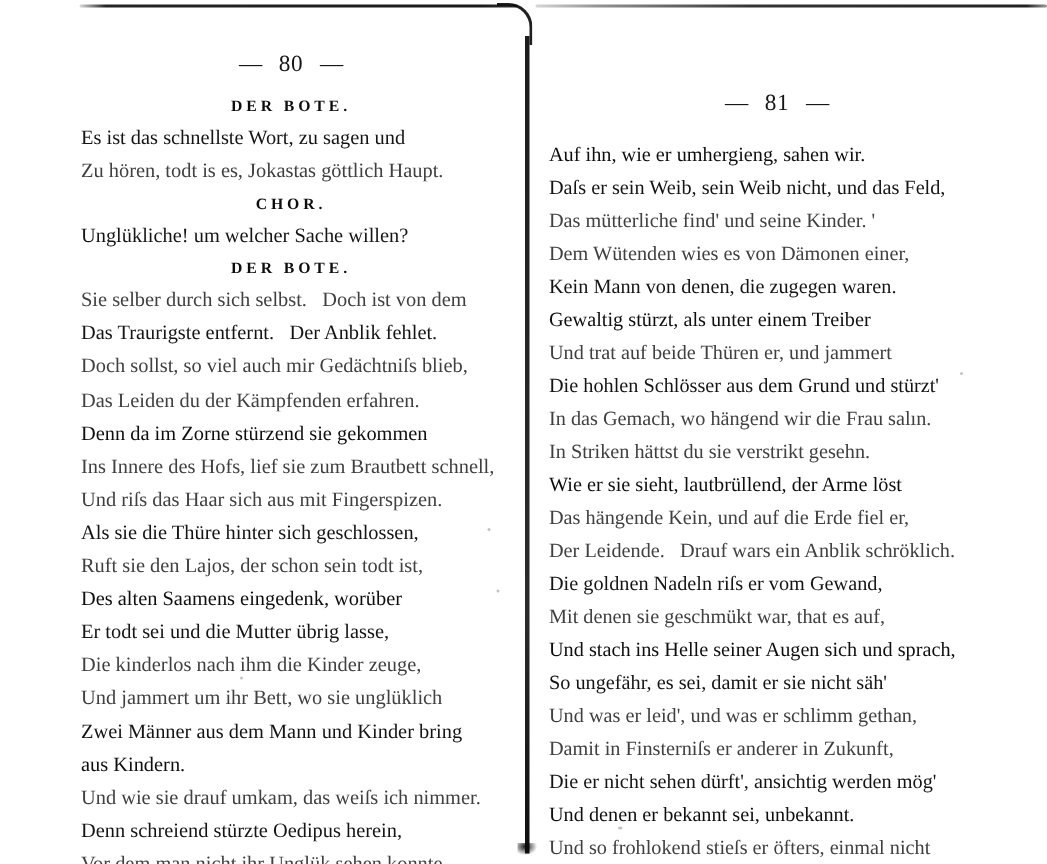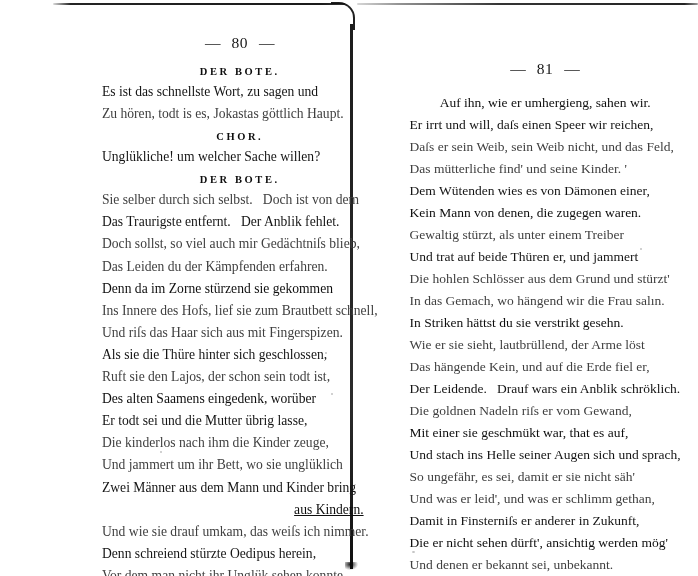--- a/index.html
+++ b/index.html
@@ -75,21 +75,21 @@
   
   .spread {
     position: absolute;
     inset: 0;
     display: flex;
   }
   .page {
     position: relative;
     box-sizing: border-box;
   }
-  .page-left  { width: 350px; padding: 0 16px 0 54px; margin-left: 48px; }
+  .page-left  { width: 350px; padding: 0 16px 0 54px; }
   .page-right { width: 348px; padding: 0 28px 0 16px; margin-top: 26px; }
 
   .folio {
     text-align: center;
     font-size: 15.5px;
     letter-spacing: .5px;
     margin-top: 34px;
     margin-bottom: 14px;
     white-space: pre;
     color: #161616;
@@ -111,27 +111,25 @@
   }
 
   .verse {
     font-size: 13.6px;
     line-height: 22.1px;
     white-space: pre;
     color: #404040;
     text-indent: 0;
   }
   .verse.indent-right {
-    text-align: right;
     padding-right: 14px;
-    text-decoration: underline;
   }
 
   .page-right .verse { line-height: 22.0px; font-size: 13.5px; }
-  .page-right .block-start { margin-top: 2px; text-align: center; }
+  .page-right .block-start { margin-top: 2px; }
 
   
   .verse:nth-child(3n)   { color: #141414; }
   .verse:nth-child(5n+2) { color: #0e0e0e; }
 </style>
 </head>
 <body>
 
 <div id="scan-sheet">
   <div class="edge-shadow-left"></div>
@@ -180,35 +178,34 @@
     <div class="verse">Und wie sie drauf umkam, das weiſs ich nimmer.</div>
     <div class="verse">Denn schreiend stürzte Oedipus herein,</div>
     <div class="verse">Vor dem man nicht ihr Unglük sehen konnte.</div>
   </div>
 
   <div class="page page-right">
 
     <div class="folio"><span class="dash">—</span><span class="num">81</span><span class="dash">—</span></div>
 
     <div class="verse block-start">Auf ihn, wie er umhergieng, sahen wir.</div>
-    <div class="verse">Er irrt und will, daſs einen Speer wir reichen,</div>
     <div class="verse">Daſs er sein Weib, sein Weib nicht, und das Feld,</div>
     <div class="verse">Das mütterliche find' und seine Kinder. '</div>
     <div class="verse">Dem Wütenden wies es von Dämonen einer,</div>
     <div class="verse">Kein Mann von denen, die zugegen waren.</div>
     <div class="verse">Gewaltig stürzt, als unter einem Treiber</div>
     <div class="verse">Und trat auf beide Thüren er, und jammert</div>
     <div class="verse">Die hohlen Schlösser aus dem Grund und stürzt'</div>
     <div class="verse">In das Gemach, wo hängend wir die Frau salın.</div>
     <div class="verse">In Striken hättst du sie verstrikt gesehn.</div>
     <div class="verse">Wie er sie sieht, lautbrüllend, der Arme löst</div>
     <div class="verse">Das hängende Kein, und auf die Erde fiel er,</div>
     <div class="verse">Der Leidende.   Drauf wars ein Anblik schröklich.</div>
     <div class="verse">Die goldnen Nadeln riſs er vom Gewand,</div>
-    <div class="verse">Mit einer sie geschmükt war, that es auf,</div>
+    <div class="verse">Mit denen sie geschmükt war, that es auf,</div>
     <div class="verse">Und stach ins Helle seiner Augen sich und sprach,</div>
     <div class="verse">So ungefähr, es sei, damit er sie nicht säh'</div>
     <div class="verse">Und was er leid', und was er schlimm gethan,</div>
     <div class="verse">Damit in Finsterniſs er anderer in Zukunft,</div>
     <div class="verse">Die er nicht sehen dürft', ansichtig werden mög'</div>
     <div class="verse">Und denen er bekannt sei, unbekannt.</div>
     <div class="verse">Und so frohlokend stieſs er öfters, einmal nicht</div>
     <div class="verse">Die Wimpern haltend, und die blutigen</div>
   </div>
 

